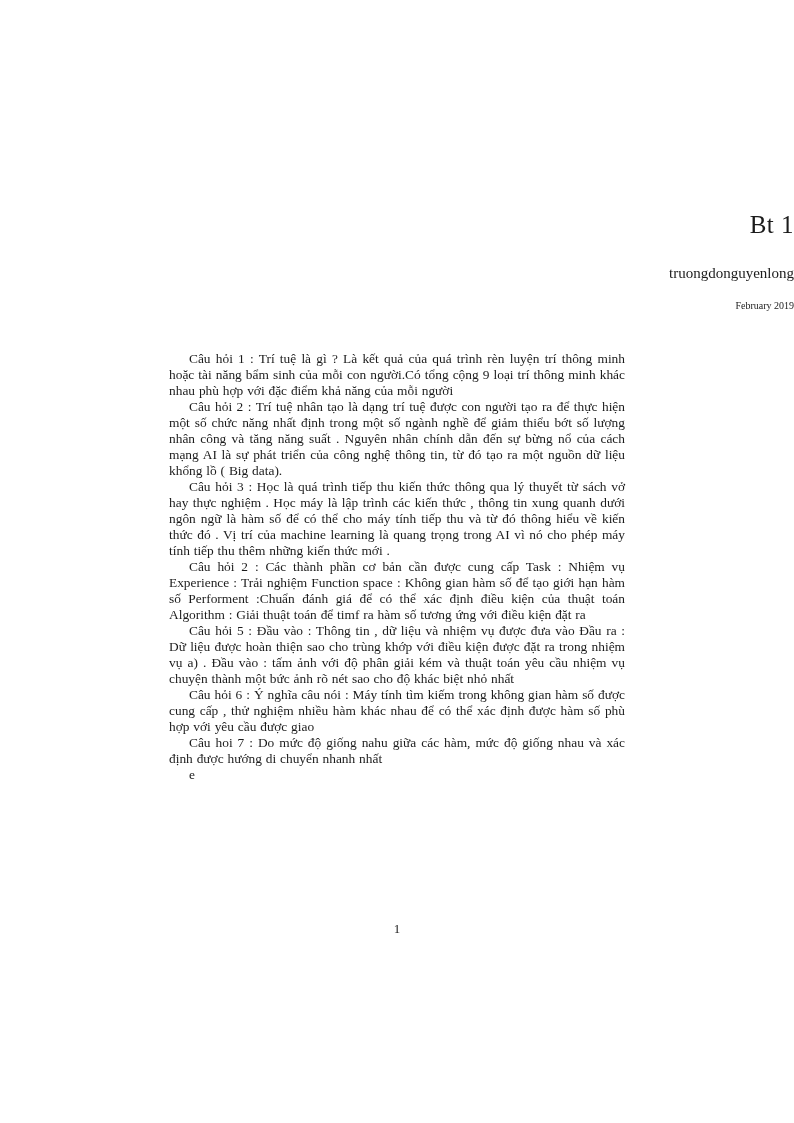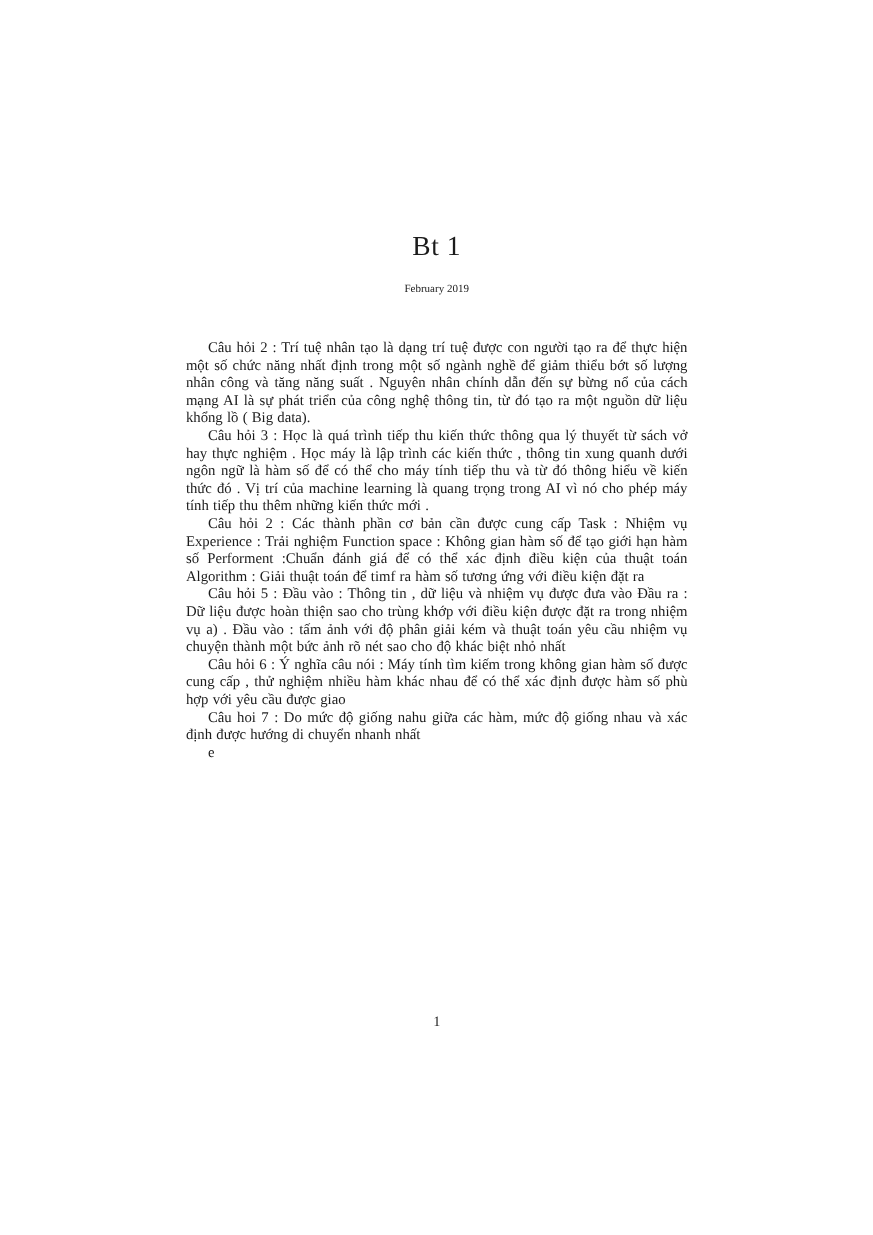--- a/index.html
+++ b/index.html
@@ -13,21 +13,21 @@
     height: 1123px;
     margin: 0 auto;
     background: #ffffff;
     font-family: "Liberation Serif", "DejaVu Serif", serif;
     color: #1b1b1b;
     overflow: hidden;
     box-sizing: border-box;
   }
   .heading {
     padding-top: 211px;
-    text-align: center;
+    text-align: right;
   }
   .doc-title {
     font-size: 25px;
     line-height: 28px;
     font-weight: normal;
     margin: 0;
     letter-spacing: 0.5px;
   }
   .doc-author {
     margin-top: 26px;
@@ -61,24 +61,26 @@
     line-height: 15px;
   }
 </style>
 </head>
 <body>
 
 <div class="page">
 
   <div class="heading">
     <h1 class="doc-title">Bt 1</h1>
+    <div class="doc-author">truongdonguyenlong</div>
     <div class="doc-date">February 2019</div>
   </div>
 
   <div class="doc-body">
+    <p>Câu hỏi 1 : Trí tuệ là gì ? Là kết quả của quá trình rèn luyện trí thông minh hoặc tài năng bẩm sinh của mỗi con người.Có tổng cộng 9 loại trí thông minh khác nhau phù hợp với đặc điểm khả năng của mỗi người</p>
     <p>Câu hỏi 2 : Trí tuệ nhân tạo là dạng trí tuệ được con người tạo ra để thực hiện một số chức năng nhất định trong một số ngành nghề để giảm thiểu bớt số lượng nhân công và tăng năng suất . Nguyên nhân chính dẫn đến sự bừng nổ của cách mạng AI là sự phát triển của công nghệ thông tin, từ đó tạo ra một nguồn dữ liệu khổng lồ ( Big data).</p>
     <p>Câu hỏi 3 : Học là quá trình tiếp thu kiến thức thông qua lý thuyết từ sách vở hay thực nghiệm . Học máy là lập trình các kiến thức , thông tin xung quanh dưới ngôn ngữ là hàm số để có thể cho máy tính tiếp thu và từ đó thông hiểu về kiến thức đó . Vị trí của machine learning là quang trọng trong AI vì nó cho phép máy tính tiếp thu thêm những kiến thức mới .</p>
     <p>Câu hỏi 2 : Các thành phần cơ bản cần được cung cấp Task : Nhiệm vụ Experience : Trải nghiệm Function space : Không gian hàm số để tạo giới hạn hàm số Performent :Chuẩn đánh giá để có thể xác định điều kiện của thuật toán Algorithm : Giải thuật toán để timf ra hàm số tương ứng với điều kiện đặt ra</p>
     <p>Câu hỏi 5 : Đầu vào : Thông tin , dữ liệu và nhiệm vụ được đưa vào Đầu ra : Dữ liệu được hoàn thiện sao cho trùng khớp với điều kiện được đặt ra trong nhiệm vụ a) . Đầu vào : tấm ảnh với độ phân giải kém và thuật toán yêu cầu nhiệm vụ chuyện thành một bức ảnh rõ nét sao cho độ khác biệt nhỏ nhất</p>
     <p>Câu hỏi 6 : Ý nghĩa câu nói : Máy tính tìm kiếm trong không gian hàm số được cung cấp , thử nghiệm nhiều hàm khác nhau để có thể xác định được hàm số phù hợp với yêu cầu được giao</p>
     <p>Câu hoi 7 : Do mức độ giống nahu giữa các hàm, mức độ giống nhau và xác định được hướng di chuyển nhanh nhất</p>
     <p>e</p>
   </div>
 
   <div class="page-footer">1</div>

